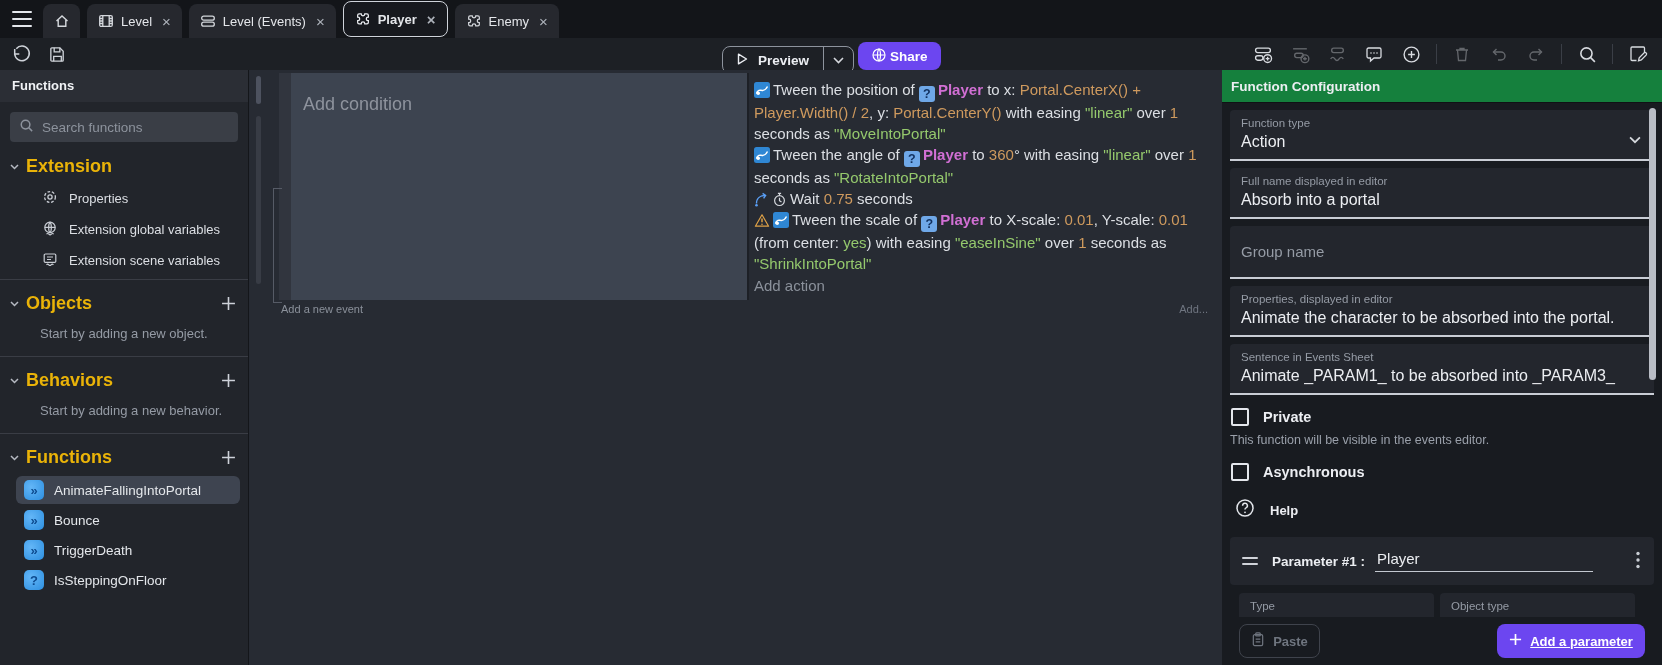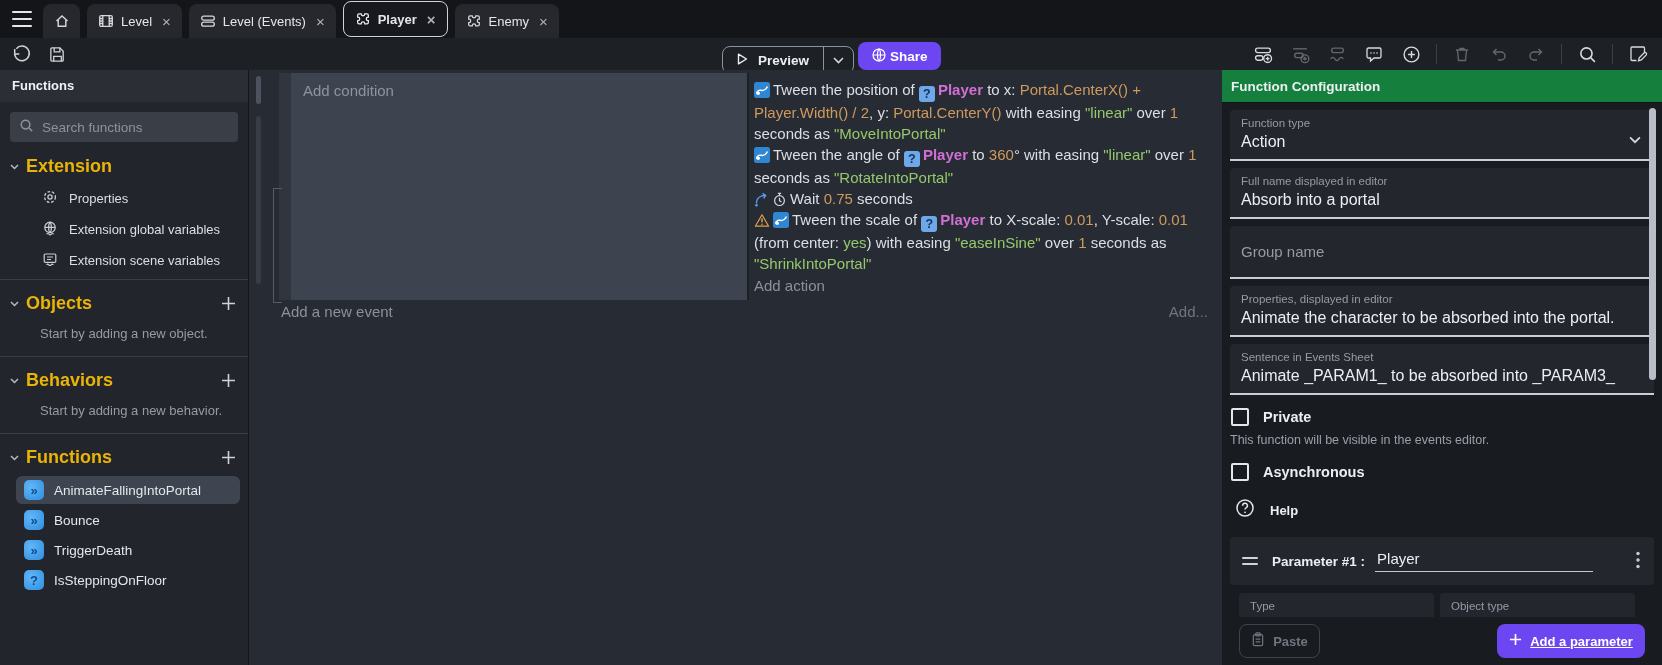--- a/index.html
+++ b/index.html
@@ -59,34 +59,34 @@
     color:#0d4b8f; font-weight:bold; font-size:13px; display:flex; align-items:center; justify-content:center; }
 
   
   .events { position:absolute; left:248px; top:70px; width:974px; height:595px; background:#272b33;
     border-left:1px solid #14161a; }
   .ev-thumb { position:absolute; left:7px; top:6px; width:5px; height:28px; background:#4d525f; border-radius:3px; }
   .ev-track2 { position:absolute; left:7px; top:46px; width:5px; height:168px; background:#383c45; border-radius:3px; }
   .event { position:absolute; left:30px; top:3px; width:940px; min-height:227px; display:flex; align-items:stretch; }
   .ev-handle { width:12px; background:#31353e; flex:0 0 auto; }
   .ev-cond { width:458px; flex:0 0 auto; background:#3d4450; border-right:2px solid #1d2026;
-    padding:9px 12px; color:#8e939d; font-size:15px; }
+    padding:21px 12px; color:#8e939d; font-size:18px; }
   .ev-actions { flex:1; padding:6px 8px 0 5px; font-size:15px; line-height:21px; color:#dcdfe4; }
   .seg-d { color:#dcdfe4; }
   .seg-o { color:var(--object); font-weight:bold; }
   .seg-e { color:var(--expr); }
   .seg-s { color:var(--string); }
   .iicon { display:inline-flex; vertical-align:-2.5px; margin-right:3px; }
   .qm { display:inline-flex; width:16px; height:16px; background:#6fa8e8; color:#11305e;
     border-radius:3px; font-weight:bold; font-size:12.5px; align-items:center; justify-content:center; }
   .add-action { color:#8b919b; margin-top:1px; }
   .bracket { position:absolute; left:24px; top:118px; width:9px; height:115px;
     border-left:1px solid #565b66; border-top:1px solid #565b66; border-bottom:1px solid #565b66; }
   .add-event-row { position:absolute; left:32px; top:233px; right:14px; display:flex;
-    justify-content:space-between; color:#8b919b; font-size:15px; }
+    justify-content:space-between; color:#8b919b; font-size:11px; }
   .add-more { color:#6f7580; }
 
   
   .rpanel { position:absolute; left:1222px; top:70px; width:440px; height:595px; background:#181b20; overflow:hidden; }
   .rp-header { height:33px; background:#15803d; border-bottom:1px solid #101215; line-height:33px;
     padding-left:9px; font-size:13.5px; font-weight:bold; color:#eceef2; }
   .field { margin:7px 8px 0 8px; background:#23262d; border-radius:4px 4px 0 0;
     border-bottom:2px solid #c9cdd5; padding:7px 11px 8px 11px; position:relative; }
   .flabel { font-size:11.5px; color:#959ba5; margin-bottom:4px; }
   .fvalue { font-size:16px; color:#eceef2; }

